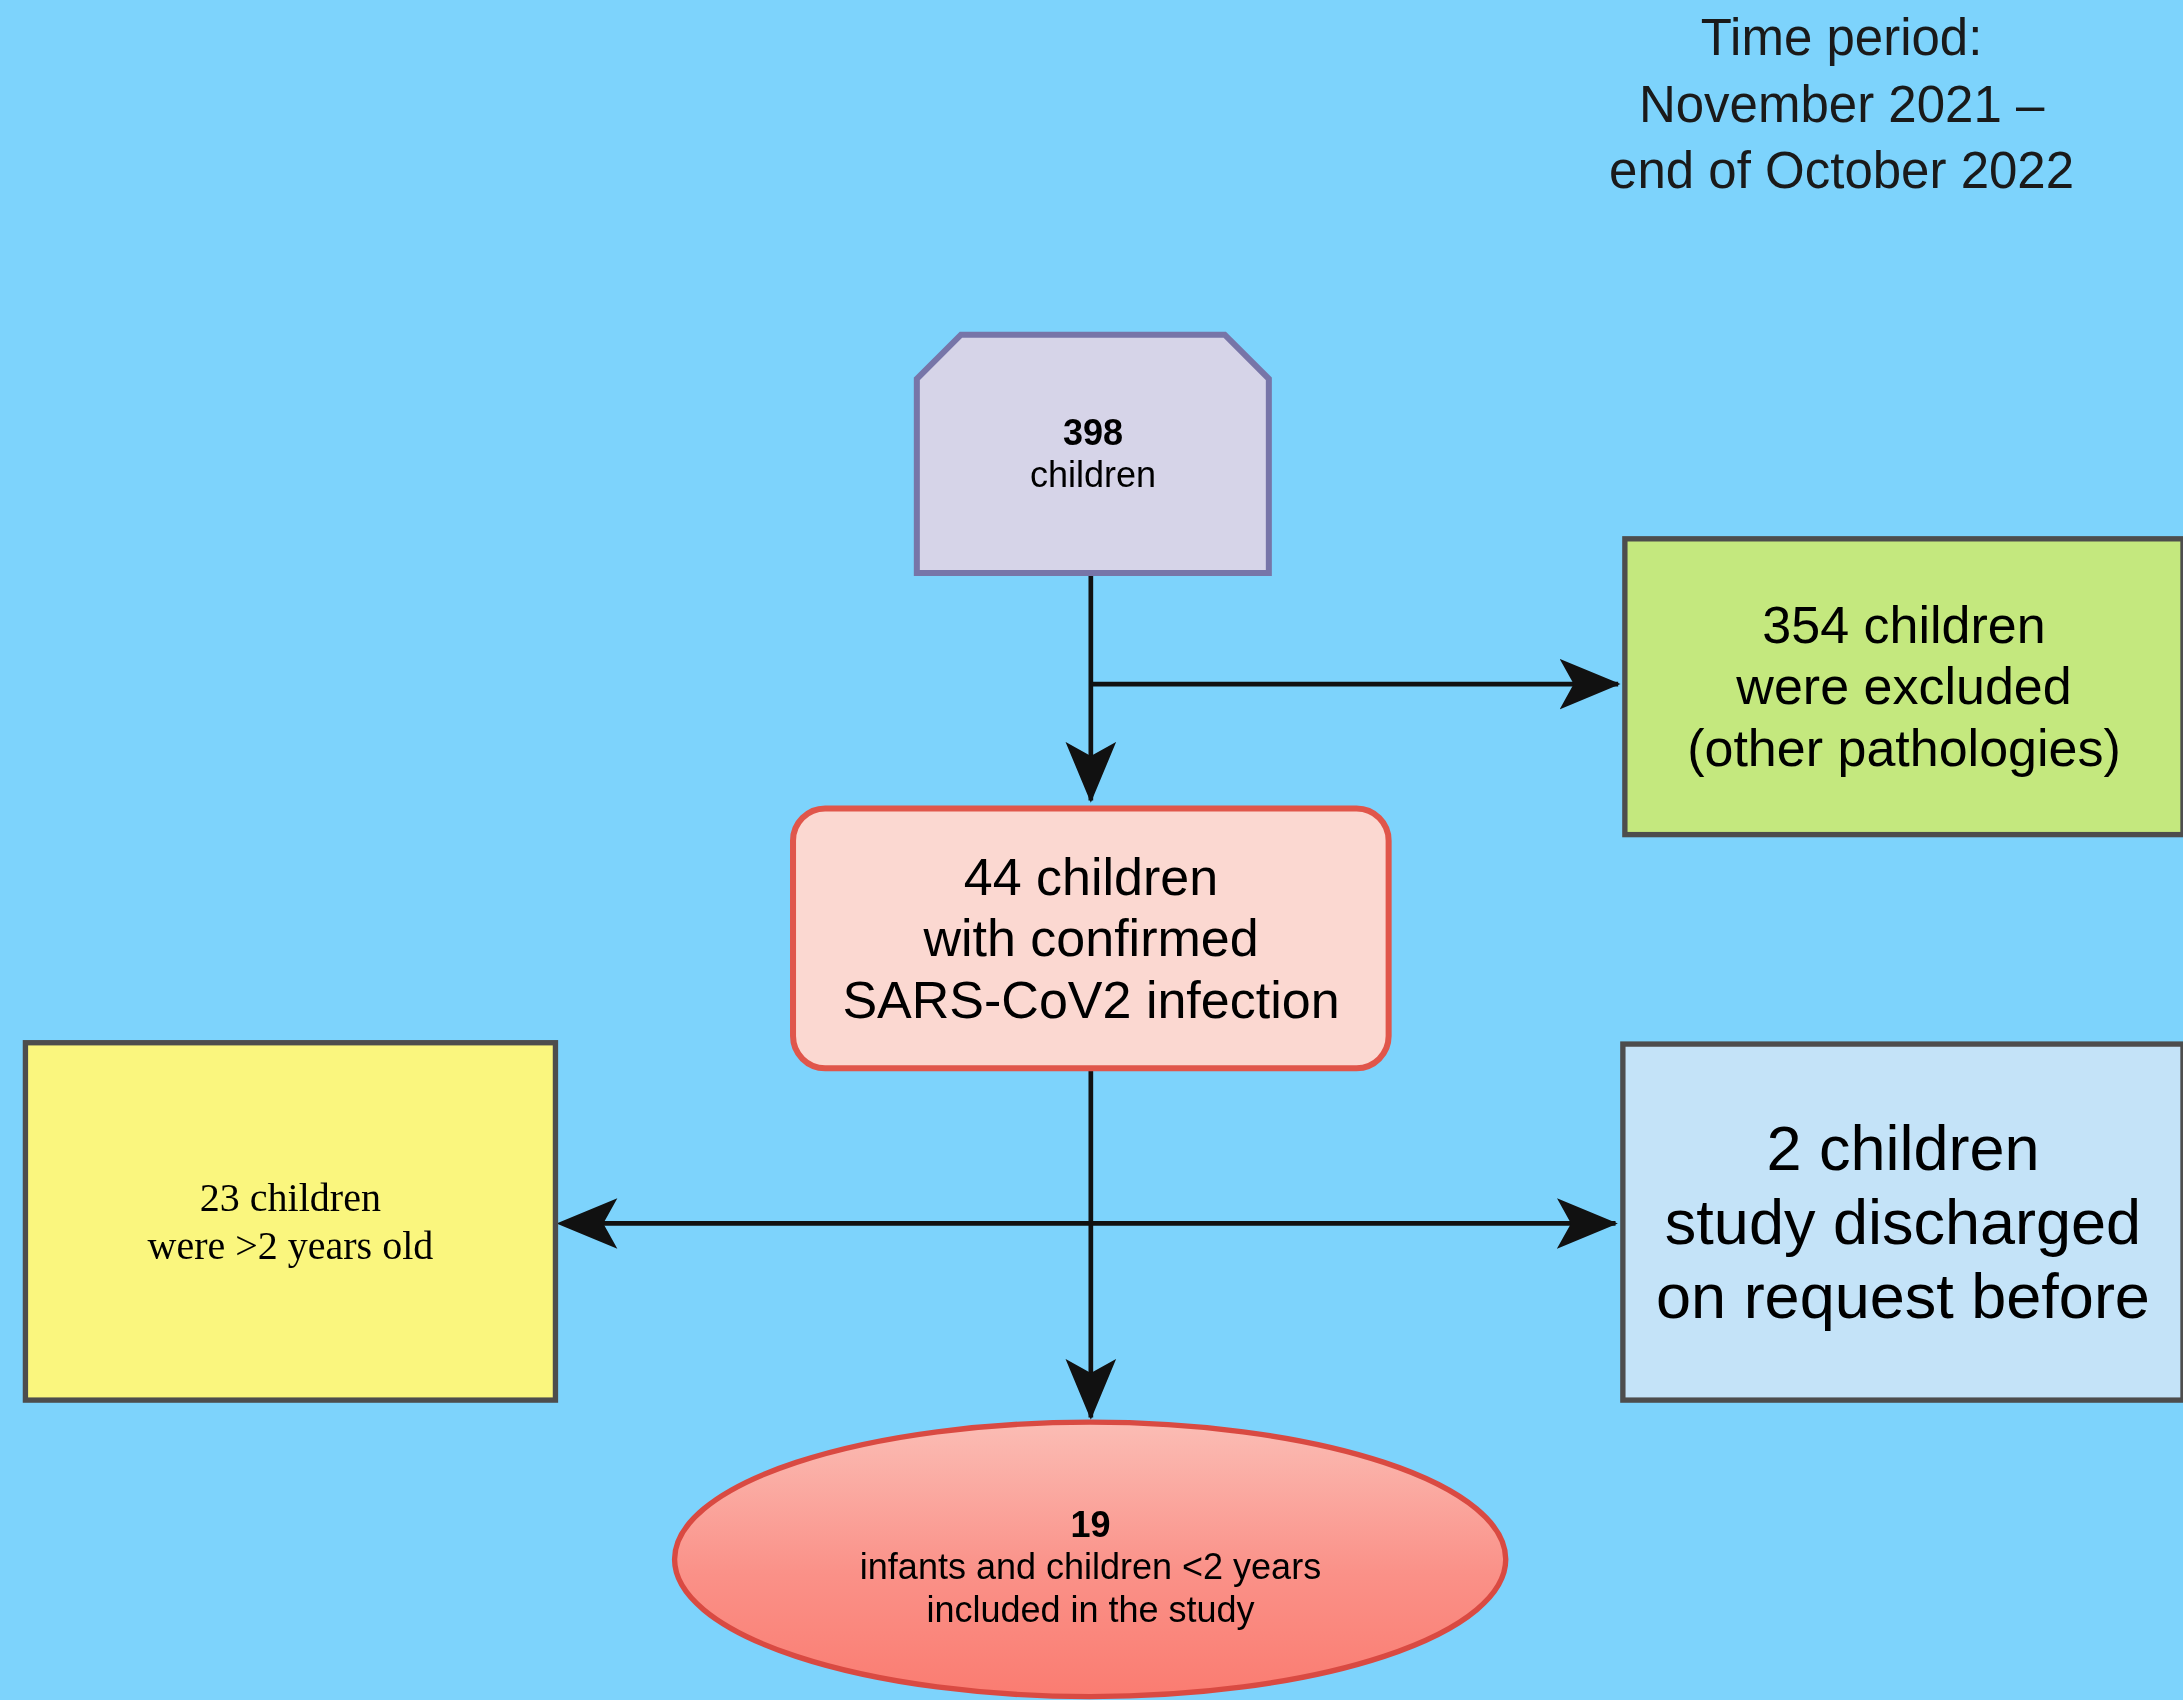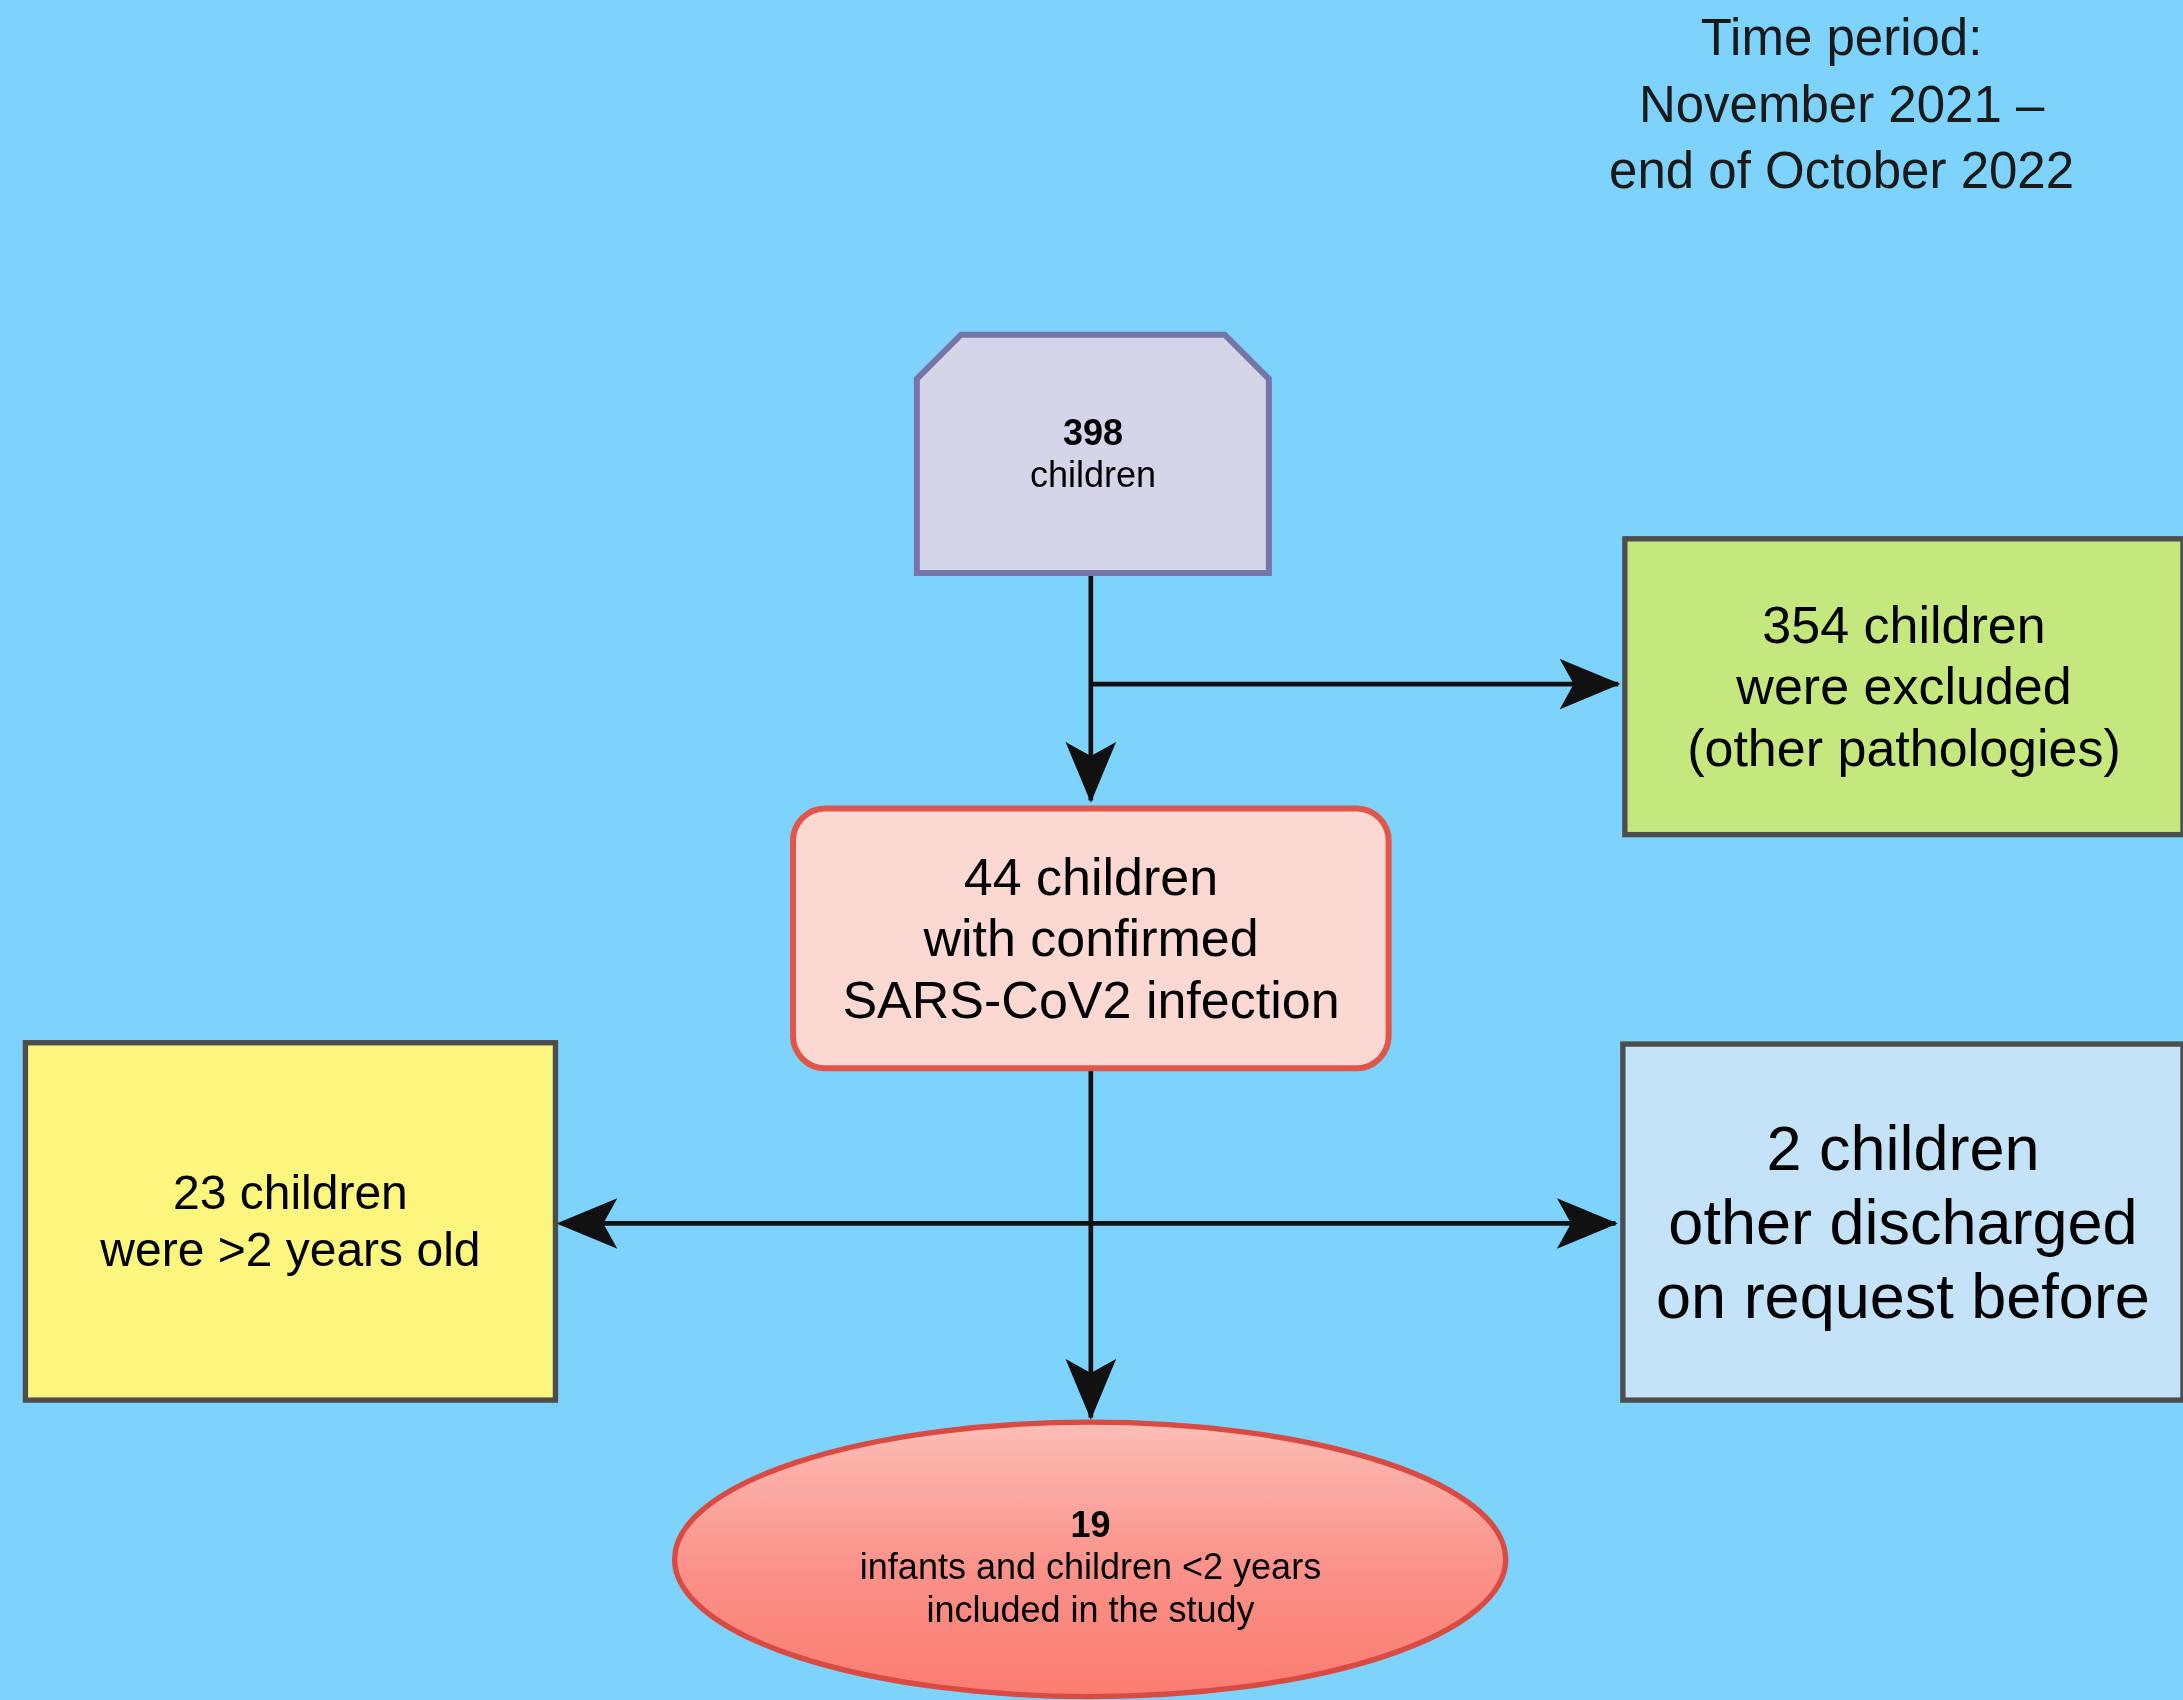--- a/index.html
+++ b/index.html
@@ -61,21 +61,22 @@
     font-size: 52px;
   }
   
   #pink-label {
     left: 793px; top: 809px; width: 596px; height: 260px;
     font-size: 52px;
   }
   
   #yellow-label {
     left: 25.4px; top: 1043px; width: 530px; height: 357px;
-    font-size: 48px;
+    font-size: 40px;
+    font-family: Liberation Serif, serif;
   }
   
   #blue-label {
     left: 1623px; top: 1044px; width: 560px; height: 356px;
     font-size: 63px;
   }
   
   #ellipse-label {
     left: 675px; top: 1422px; width: 831px; height: 278px;
     font-size: 36px;
@@ -148,21 +149,21 @@
     <span class="ln">SARS-CoV2 infection</span>
   </div>
 
   <div class="node-text" id="yellow-label">
     <span class="ln">23 children</span>
     <span class="ln">were &gt;2 years old</span>
   </div>
 
   <div class="node-text" id="blue-label">
     <span class="ln">2 children</span>
-    <span class="ln">other discharged</span>
+    <span class="ln">study discharged</span>
     <span class="ln">on request before</span>
   </div>
 
   <div class="node-text" id="ellipse-label">
     <span class="ln bold">19</span>
     <span class="ln">infants and children &lt;2 years</span>
     <span class="ln">included in the study</span>
   </div>
 
 </div>

